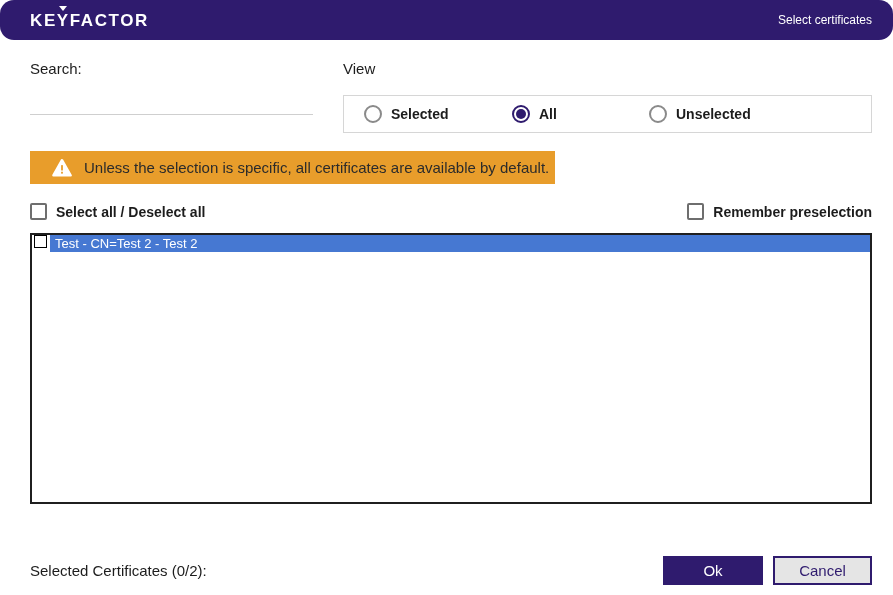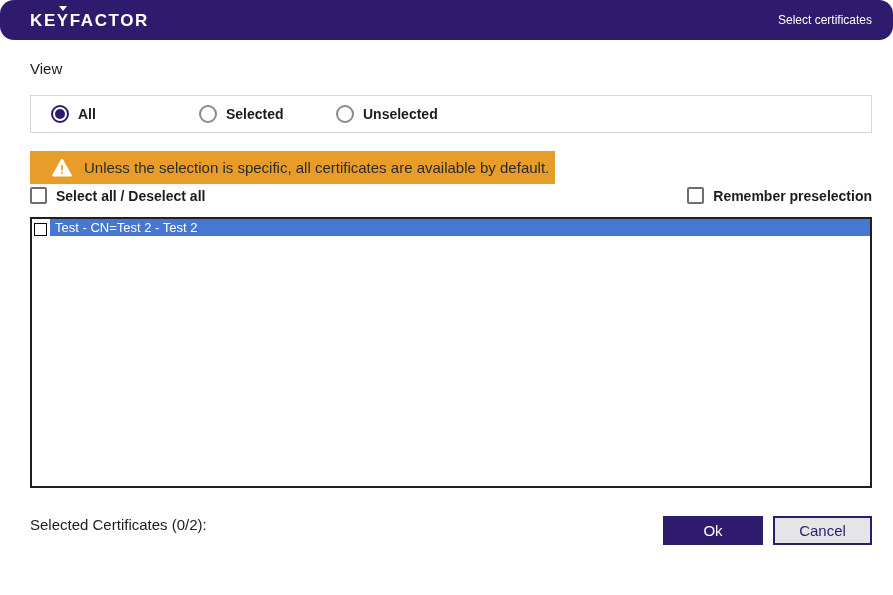--- a/index.html
+++ b/index.html
@@ -39,40 +39,40 @@
     border-radius: 50%; background: #2F1B6E; }
   .radio-label { font-size: 14px; font-weight: 600; color: #1c1c1c; }
 
   
   .warning { margin-top: 18px; width: 525px; height: 33px; background: #E89D2B;
     display: flex; align-items: center; padding-left: 22px; }
   .warning-icon { width: 20px; height: 18px; margin-right: 12px; flex: none; }
   .warning-text { font-size: 15px; color: #2b2b2b; }
 
   
-  .check-row { margin-top: 3px; display: flex; align-items: center;
+  .check-row { margin-top: 19px; display: flex; align-items: center;
     justify-content: space-between; }
   .check-item { display: flex; align-items: center; cursor: pointer; }
   .checkbox { width: 17px; height: 17px; border: 2px solid #6e6e6e;
     border-radius: 2px; background: #fff; margin-right: 9px; flex: none; }
   .check-label { font-size: 14px; font-weight: 600; color: #1c1c1c; }
 
   
   .cert-list { margin-top: 13px; height: 271px; border: 2px solid #1f1f1f;
     background: #fff; overflow: hidden; }
-  .cert-row { display: flex; align-items: flex-end; height: 17px; padding-left: 2px;
+  .cert-row { display: flex; align-items: flex-start; height: 17px; padding-left: 2px;
     cursor: default; border-radius: 6px; }
   .row-checkbox { width: 13px; height: 13px; border: 1px solid #000;
     background: #fff; flex: none; }
   .row-label { flex: 1; margin-left: 3px; padding-left: 5px; font-size: 13px;
     line-height: 17px; color: #000; white-space: nowrap; }
   .cert-row.highlighted .row-label { background: #4678D2; color: #fff; }
 
   
-  .footer { margin-top: 28px; display: flex; align-items: flex-start;
+  .footer { margin-top: 52px; display: flex; align-items: center;
     justify-content: space-between; }
   .selected-count { font-size: 15px; color: #1c1c1c; }
   .btns { display: flex; }
   .btn { height: 29px; font-size: 15px; font-family: "Liberation Sans", sans-serif;
     cursor: pointer; display: flex; align-items: center; justify-content: center; }
   .btn-ok { width: 100px; background: #2F1B6E; color: #fff; border: none; }
   .btn-cancel { width: 99px; background: #e5e5e5; color: #2F1B6E;
     border: 2px solid #2F1B6E; margin-left: 10px; }
 </style>
 </head>
@@ -83,30 +83,34 @@
     <span>KE</span>
       <span class="y-wrap"><span class="caret"></span><span>Y</span></span>
       <span>FACTOR</span>
   </div>
   <div class="header-title">Select certificates</div>
 </div>
 
 <div class="content">
 
   <div class="top-row">
+    <div class="search-col">
+      <div class="field-label">Search:</div>
+      <input class="search-input" type="text" value="" style="">
+    </div>
     <div class="view-col">
       <div class="field-label">View</div>
       <div class="radio-group">
+        <div class="radio-item">
+          <span class="radio-circle"></span>
+          <span class="radio-label">Selected</span>
+        </div>
         <div class="radio-item selected">
           <span class="radio-circle"></span>
           <span class="radio-label">All</span>
-        </div>
-        <div class="radio-item">
-          <span class="radio-circle"></span>
-          <span class="radio-label">Selected</span>
         </div>
         <div class="radio-item">
           <span class="radio-circle"></span>
           <span class="radio-label">Unselected</span>
         </div>
       </div>
     </div>
   </div>
 
   <div class="warning">

